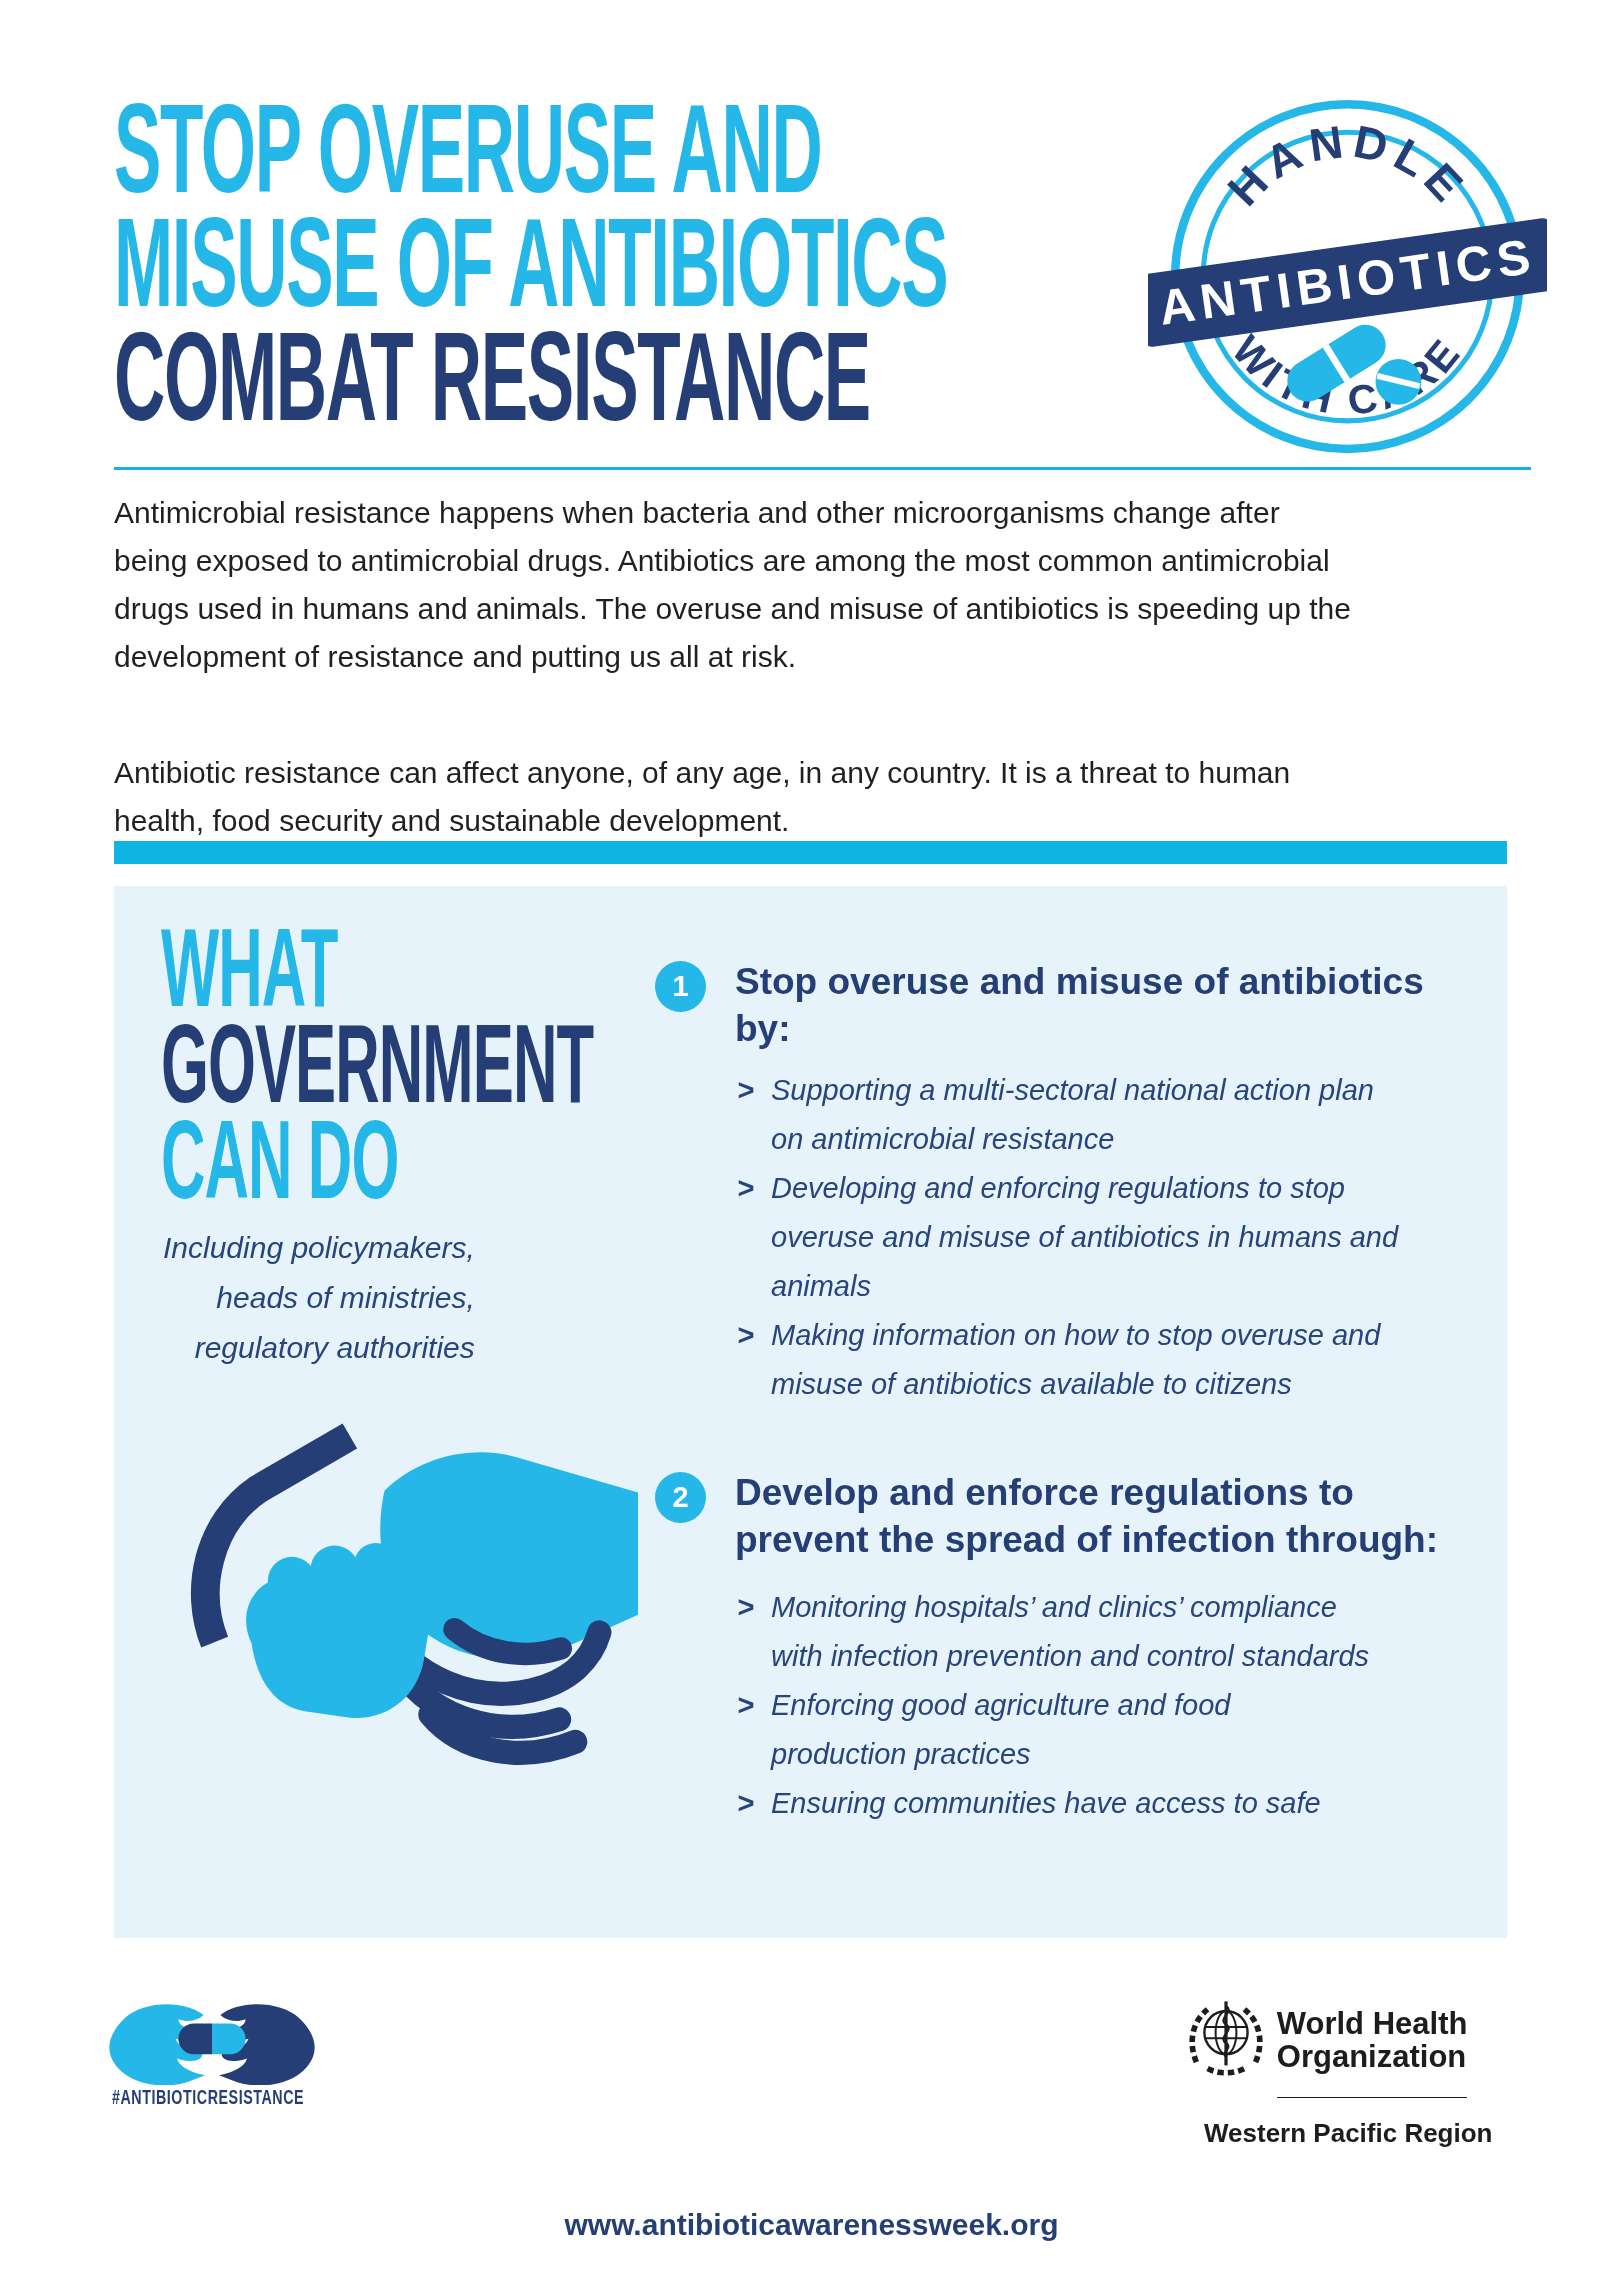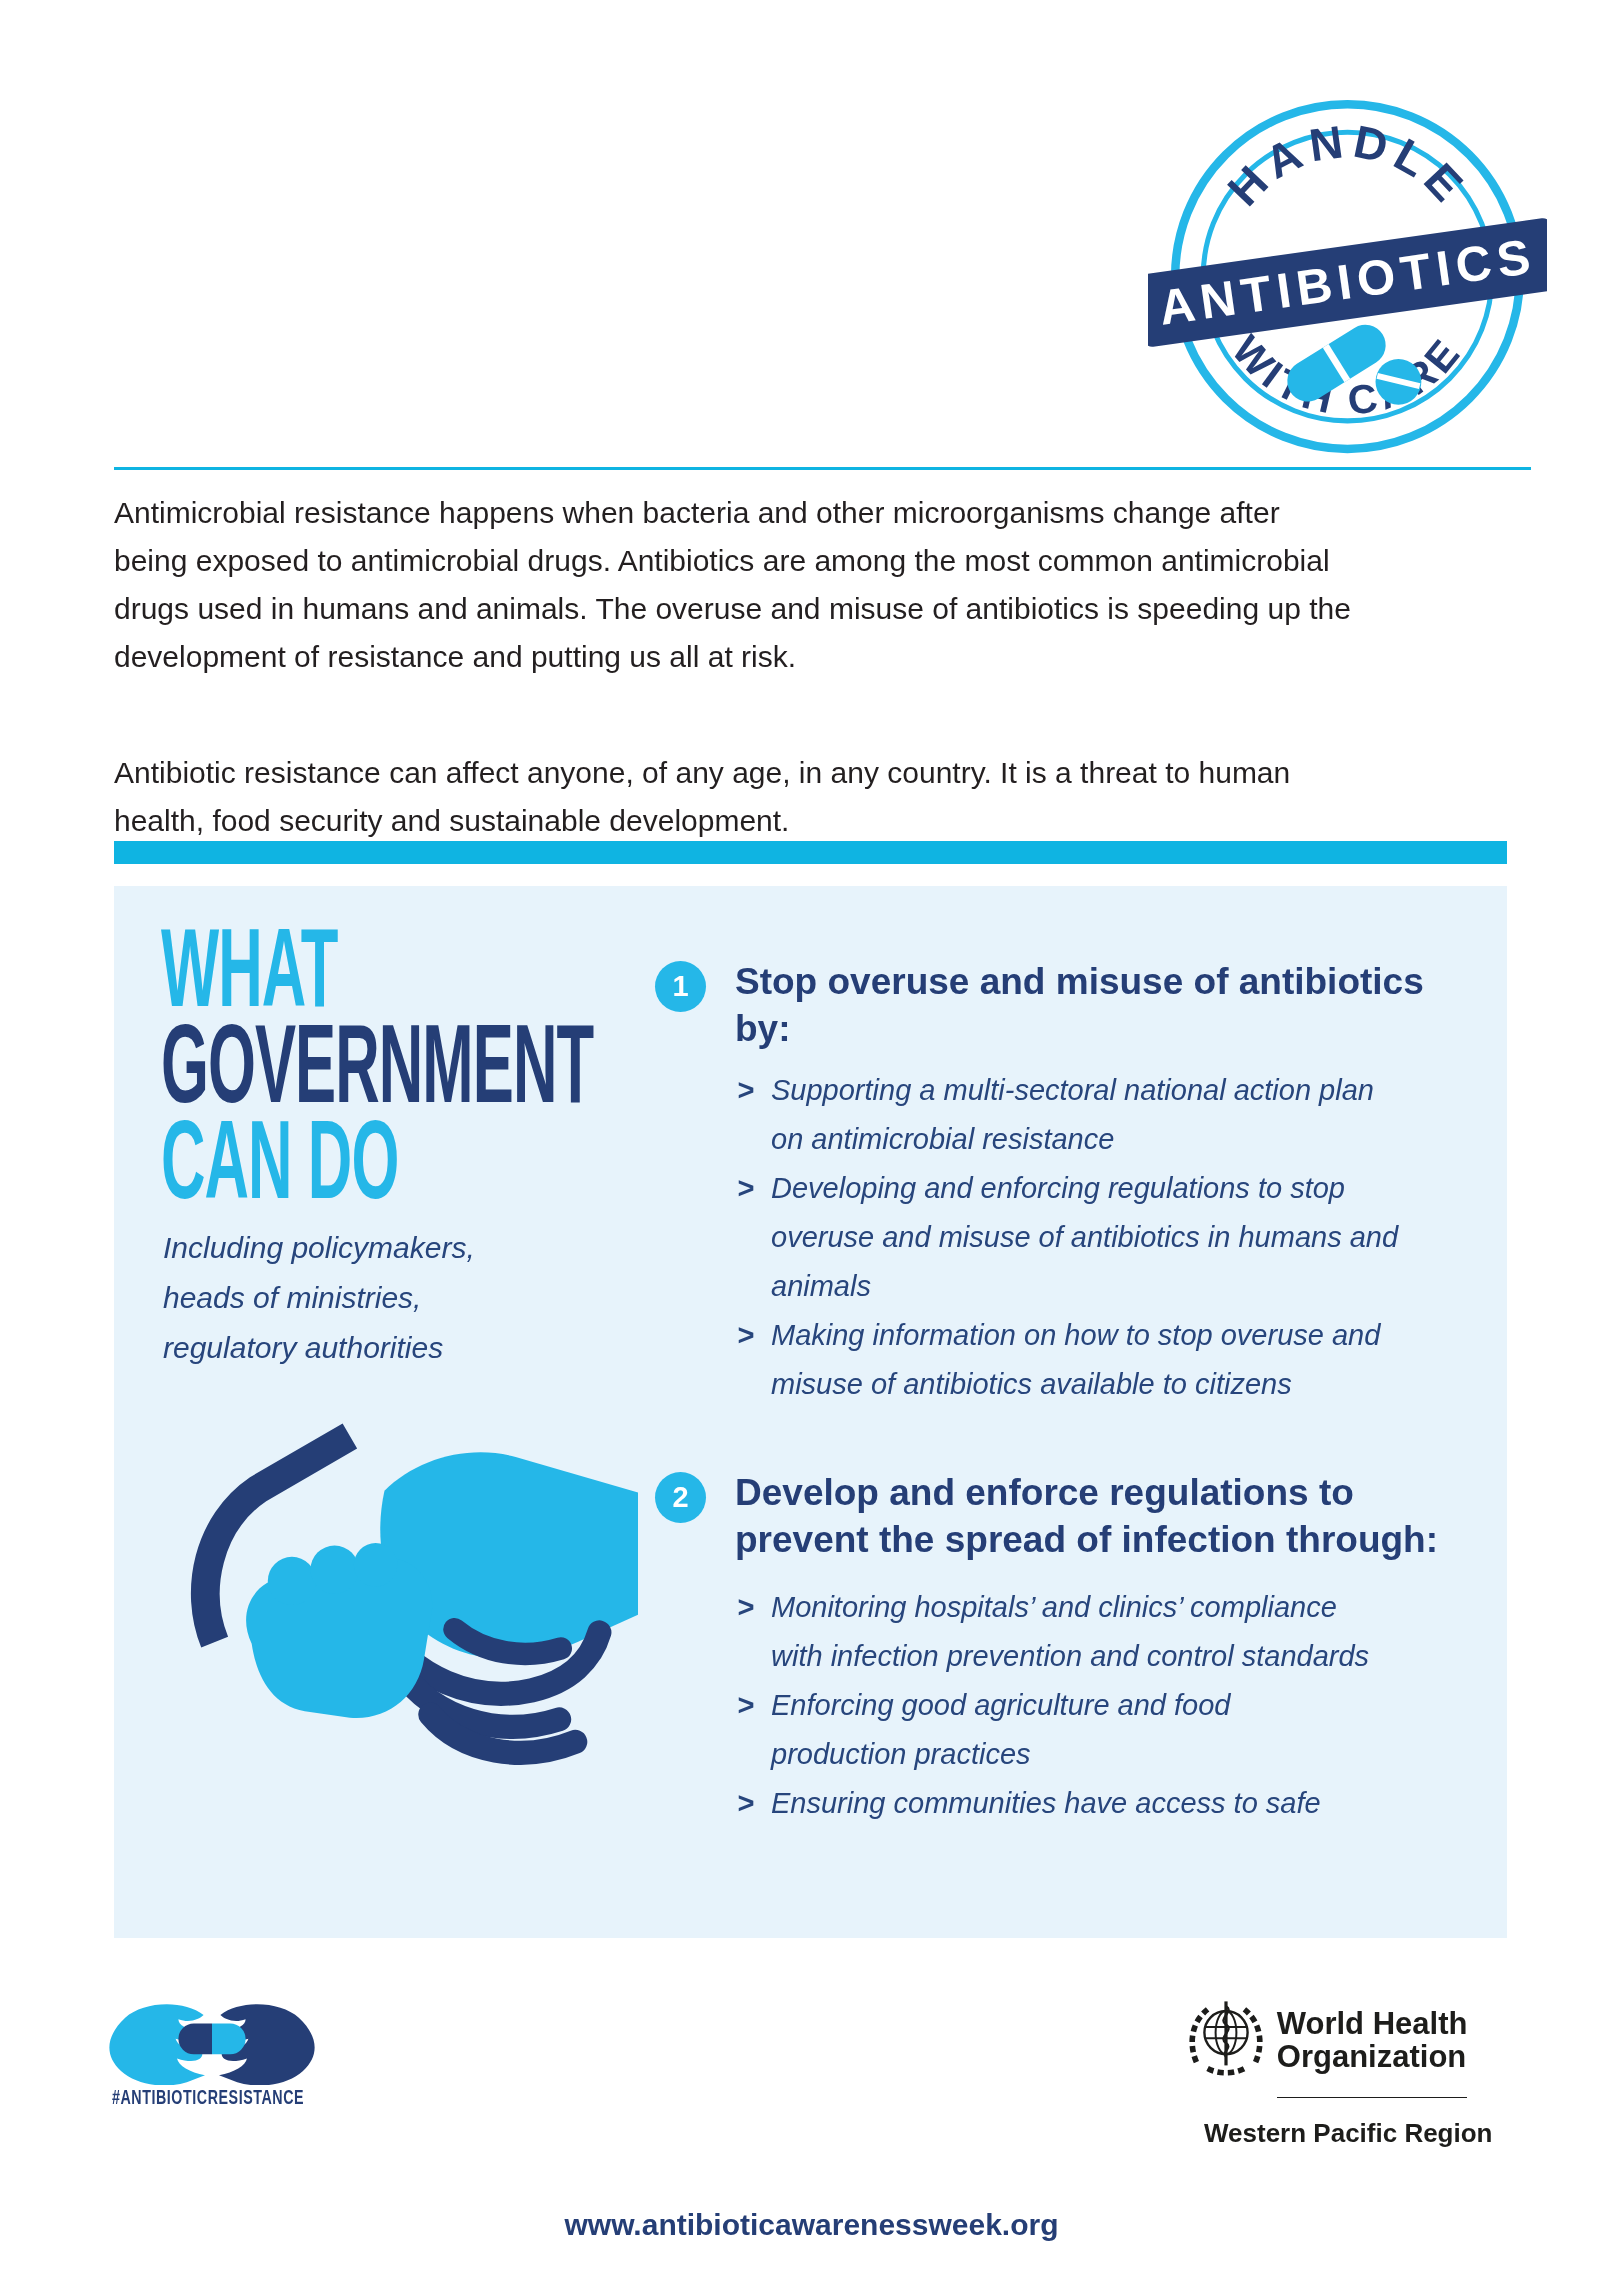--- a/index.html
+++ b/index.html
@@ -24,21 +24,21 @@
   .intro span{display:block;}
 
   .bar-thick{position:absolute;left:114px;top:841px;width:1393px;height:23px;background:var(--cyan_bar);}
 
   
   .panel{position:absolute;left:114px;top:886px;width:1393px;height:1052px;background:var(--panel_bg);}
   .gov-title{position:absolute;left:47px;top:34px;}
   .gov-line{display:block;font-weight:bold;font-size:112px;line-height:96px;letter-spacing:-1.7px;white-space:nowrap;}
   .cond2{display:inline-block;transform:scaleX(.55);transform-origin:0 50%;}
   .gov-sub{position:absolute;left:49px;top:337px;font-style:italic;font-size:30px;line-height:50px;color:var(--navy_text);}
-  .gov-sub span{display:block;}
+  .gov-sub span{display:block;text-align:right;}
 
   .handshake{position:absolute;left:25px;top:501px;width:499px;height:404px;}
   .handshake svg{width:100%;height:100%;}
 
   .item{position:absolute;left:541px;width:812px;}
   .item-1{top:72px;}
   .item-2{top:583px;}
   .num-circle{position:absolute;left:0;top:3.4px;width:51px;height:51px;border-radius:50%;background:var(--cyan);
     color:#fff;font-weight:bold;font-size:29px;display:flex;align-items:center;justify-content:center;}
   .item-title{margin-left:80px;color:var(--navy);font-weight:bold;font-size:37px;line-height:47px;}
@@ -69,20 +69,25 @@
   
   .f-cyan{fill:var(--cyan);} .f-navy{fill:var(--navy);} .f-white{fill:#fff;}
   .s-cyan{stroke:var(--cyan);} .s-navy{stroke:var(--navy);} .s-black{stroke:var(--who_black);}
   .nofill{fill:none;} .rc{stroke-linecap:round;} .leaf{stroke-dasharray:8 5;}
 </style>
 </head>
 <body>
 
 <div class="canvas">
 
+  <div class="title-block">
+    <span class="title-line c-cyan"><span class="cond">STOP OVERUSE AND</span></span>
+    <span class="title-line c-cyan"><span class="cond">MISUSE OF ANTIBIOTICS</span></span>
+    <span class="title-line c-navy"><span class="cond">COMBAT RESISTANCE</span></span>
+  </div>
 
   <div class="badge">
     <svg viewBox="0 0 470 470">
       <circle class="s-cyan nofill" cx="235" cy="228" r="203" stroke-width="10"></circle>
       <circle class="s-cyan nofill" cx="235" cy="228" r="170" stroke-width="6"></circle>
       <defs>
         <path id="arc-top" d="M 95 228 A 140 140 0 0 1 375 228"></path>
         <path id="arc-bottom" d="M 73 228 A 162 162 0 0 0 397 228"></path>
       </defs>
       <text class="f-navy" font-size="54" font-weight="bold" letter-spacing="8" text-anchor="middle">

